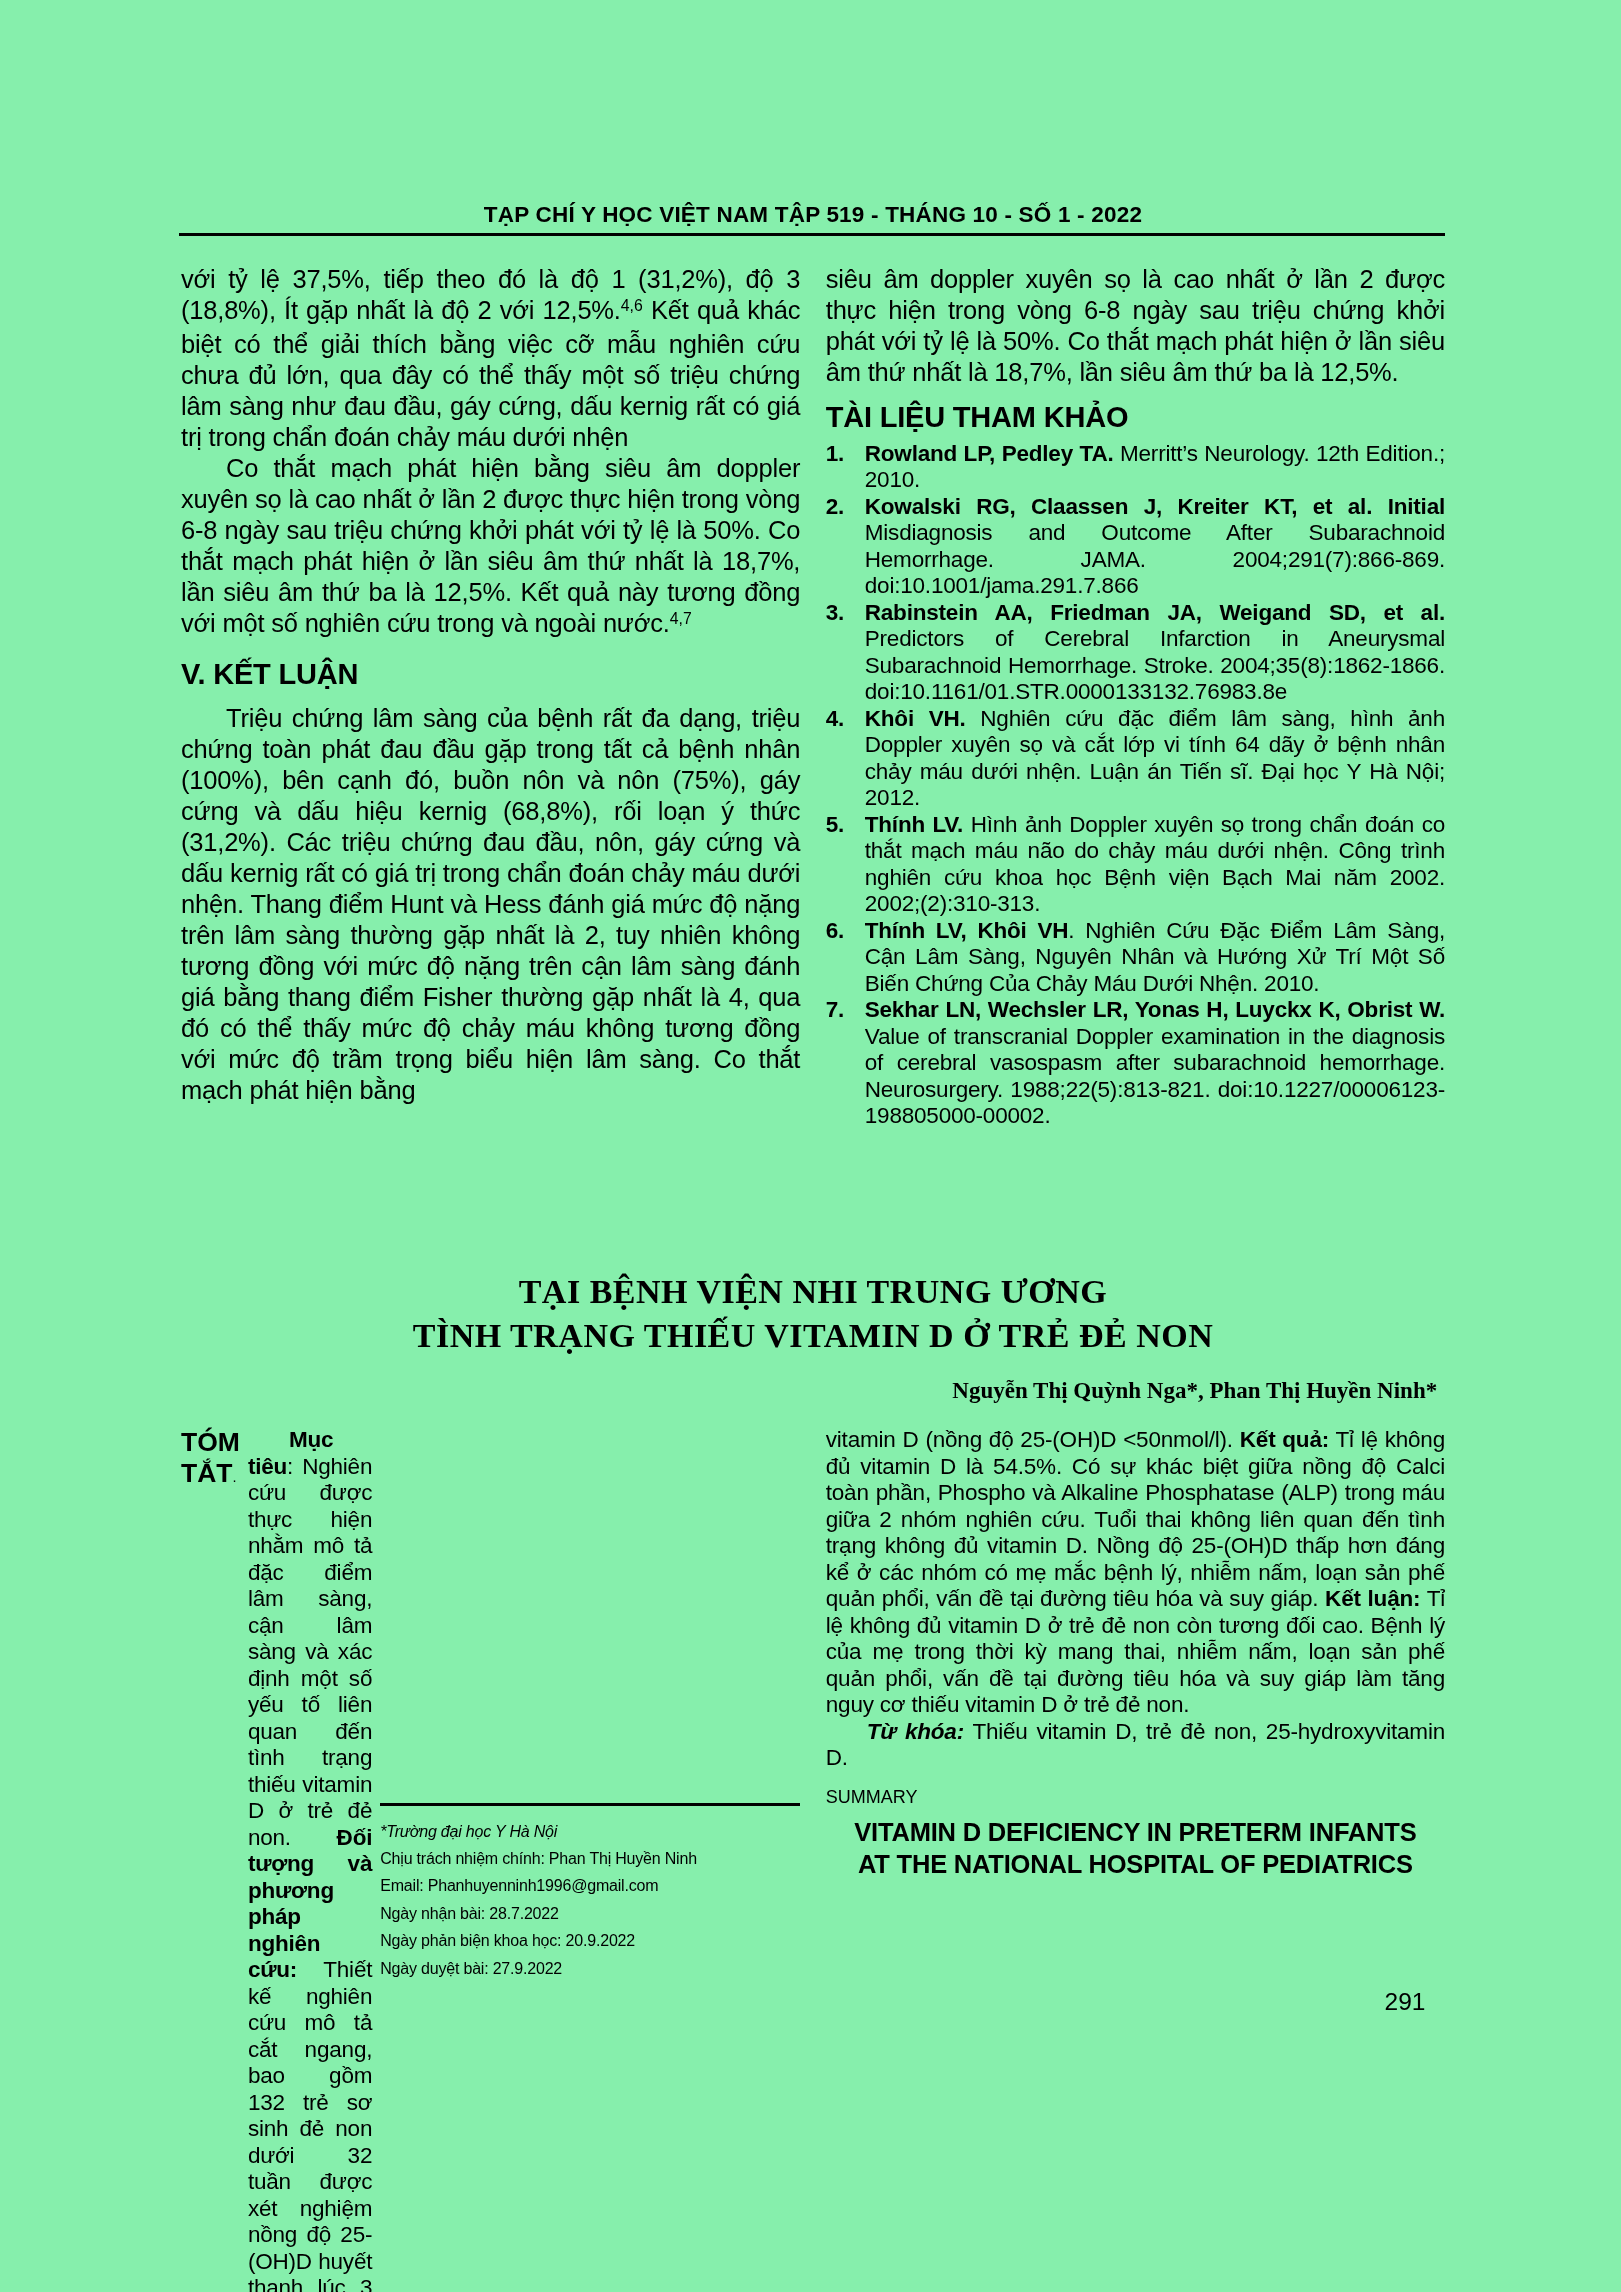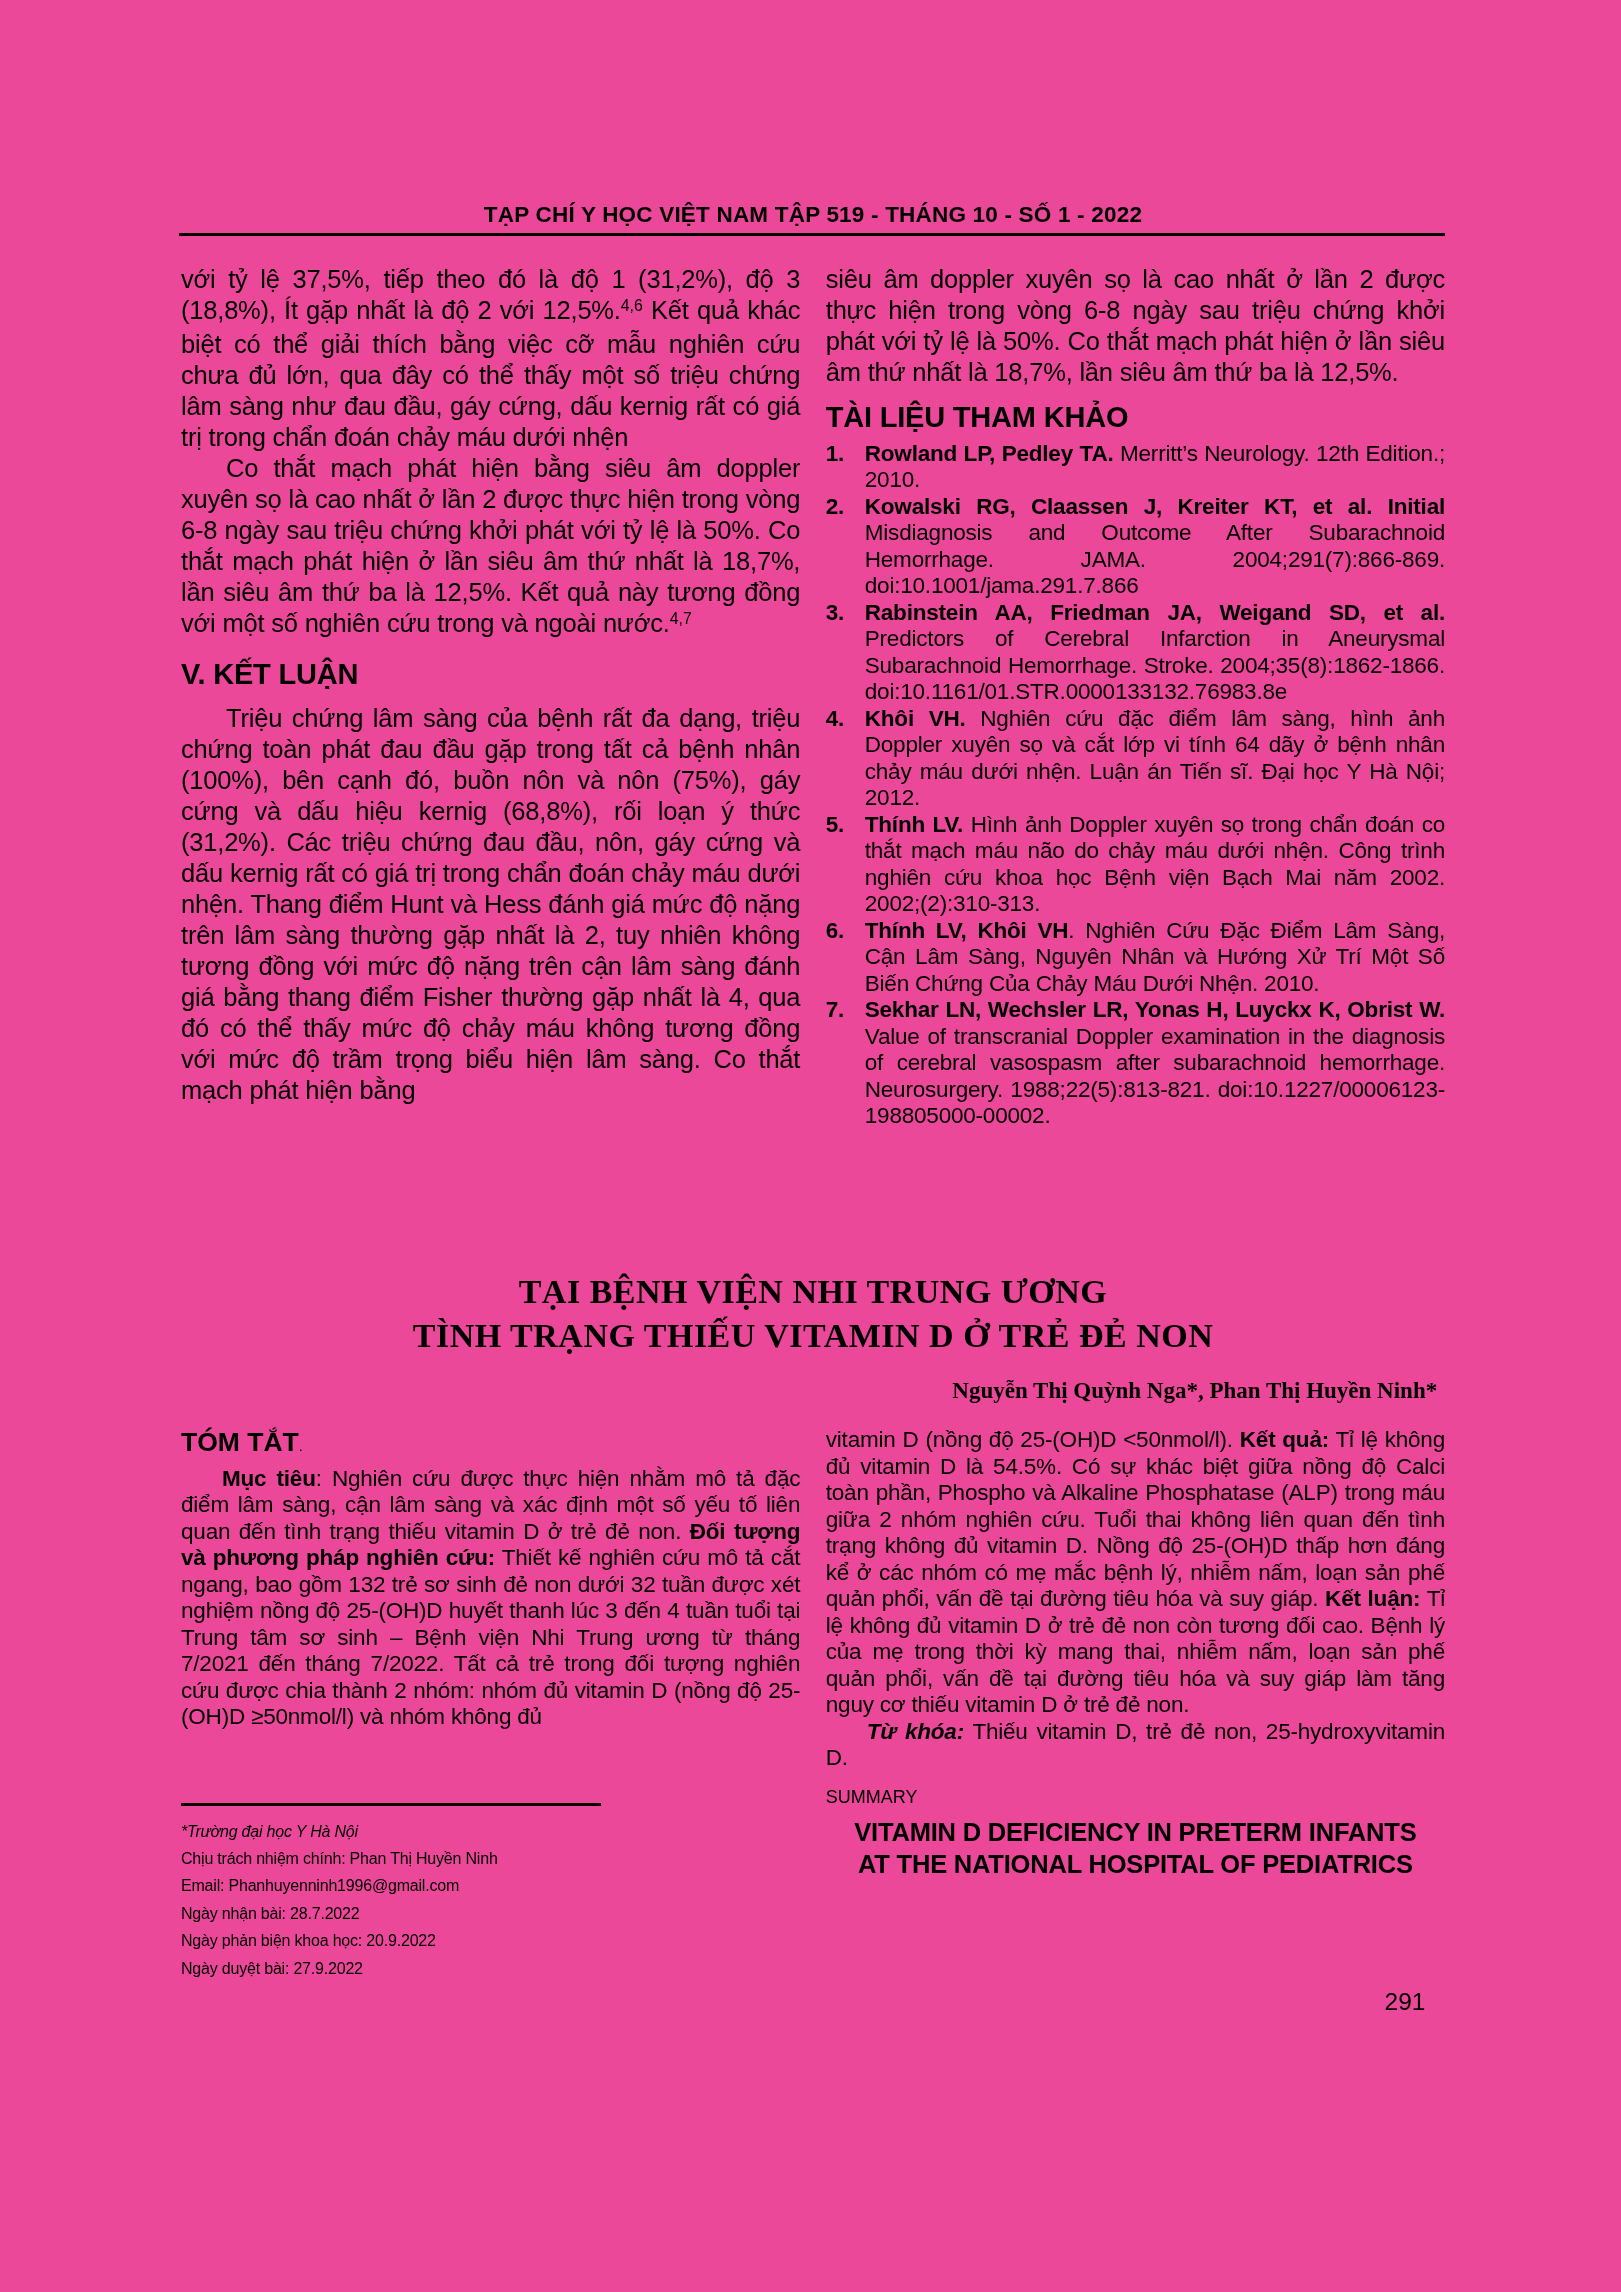--- a/index.html
+++ b/index.html
@@ -1,19 +1,19 @@
 <!DOCTYPE html>
 <html><head>
 <meta charset="utf-8">
 <style>
   html,body{margin:0;padding:0;background:#e8e8e8;}
   .page{
     position:relative;
     width:1621px;height:2293px;
-    background:#ec4899;
+    background:#86efac;
     margin:0 auto;
     font-family:"Liberation Sans", sans-serif;
     color:#000;
     overflow:hidden;
   }
   
   .running-header{
     position:absolute;top:202px;left:181px;width:1264px;
     text-align:center;font-size:22.5px;font-weight:bold;letter-spacing:0.2px;
   }
@@ -51,21 +51,21 @@
     position:absolute;top:1378px;left:181px;width:1264px;
     text-align:right;padding-right:7.8px;box-sizing:border-box;
     font-family:"Liberation Serif", serif;
     font-size:23px;font-weight:bold;
   }
   
   .a2-cols{
     position:absolute;top:1427px;left:181px;width:1264px;height:555px;
     display:flex;gap:25.5px;
   }
-  .a2-col-left{display:flex;flex-direction:column;}
+  .a2-col-left{display:flex;flex-direction:row;gap:8px;}
   .abs-heading{margin:0 0 7.8px 0;font-size:26.5px;font-weight:bold;}
   p.abs{
     margin:0;font-size:22.5px;line-height:26.5px;text-align:justify;letter-spacing:-0.2px;
   }
   p.abs.indent{text-indent:41px;}
   p.keywords{margin-top:0;}
   
   .footnote{margin-top:auto;}
   .fn-rule{width:420px;height:2.9px;background:#000;margin-bottom:11.8px;}
   .fn-line{font-size:16px;line-height:27.4px;letter-spacing:-0.2px;}

